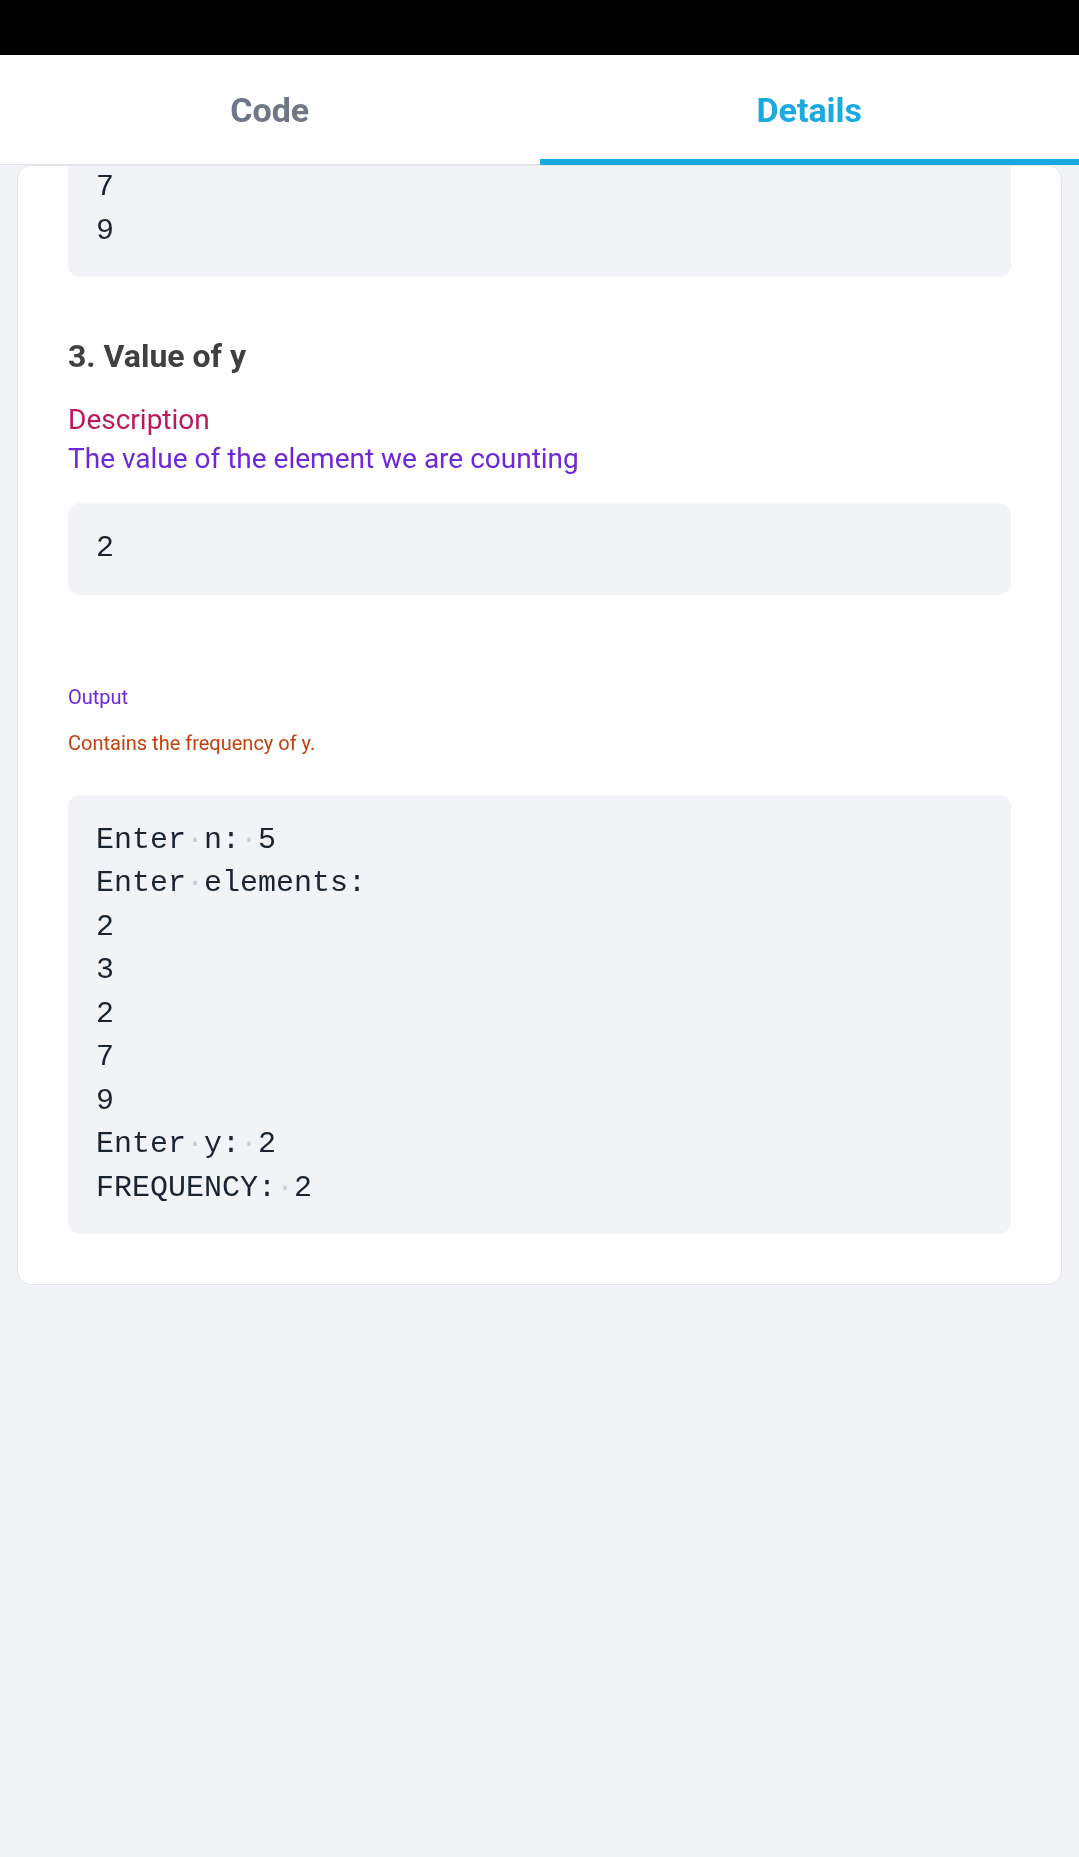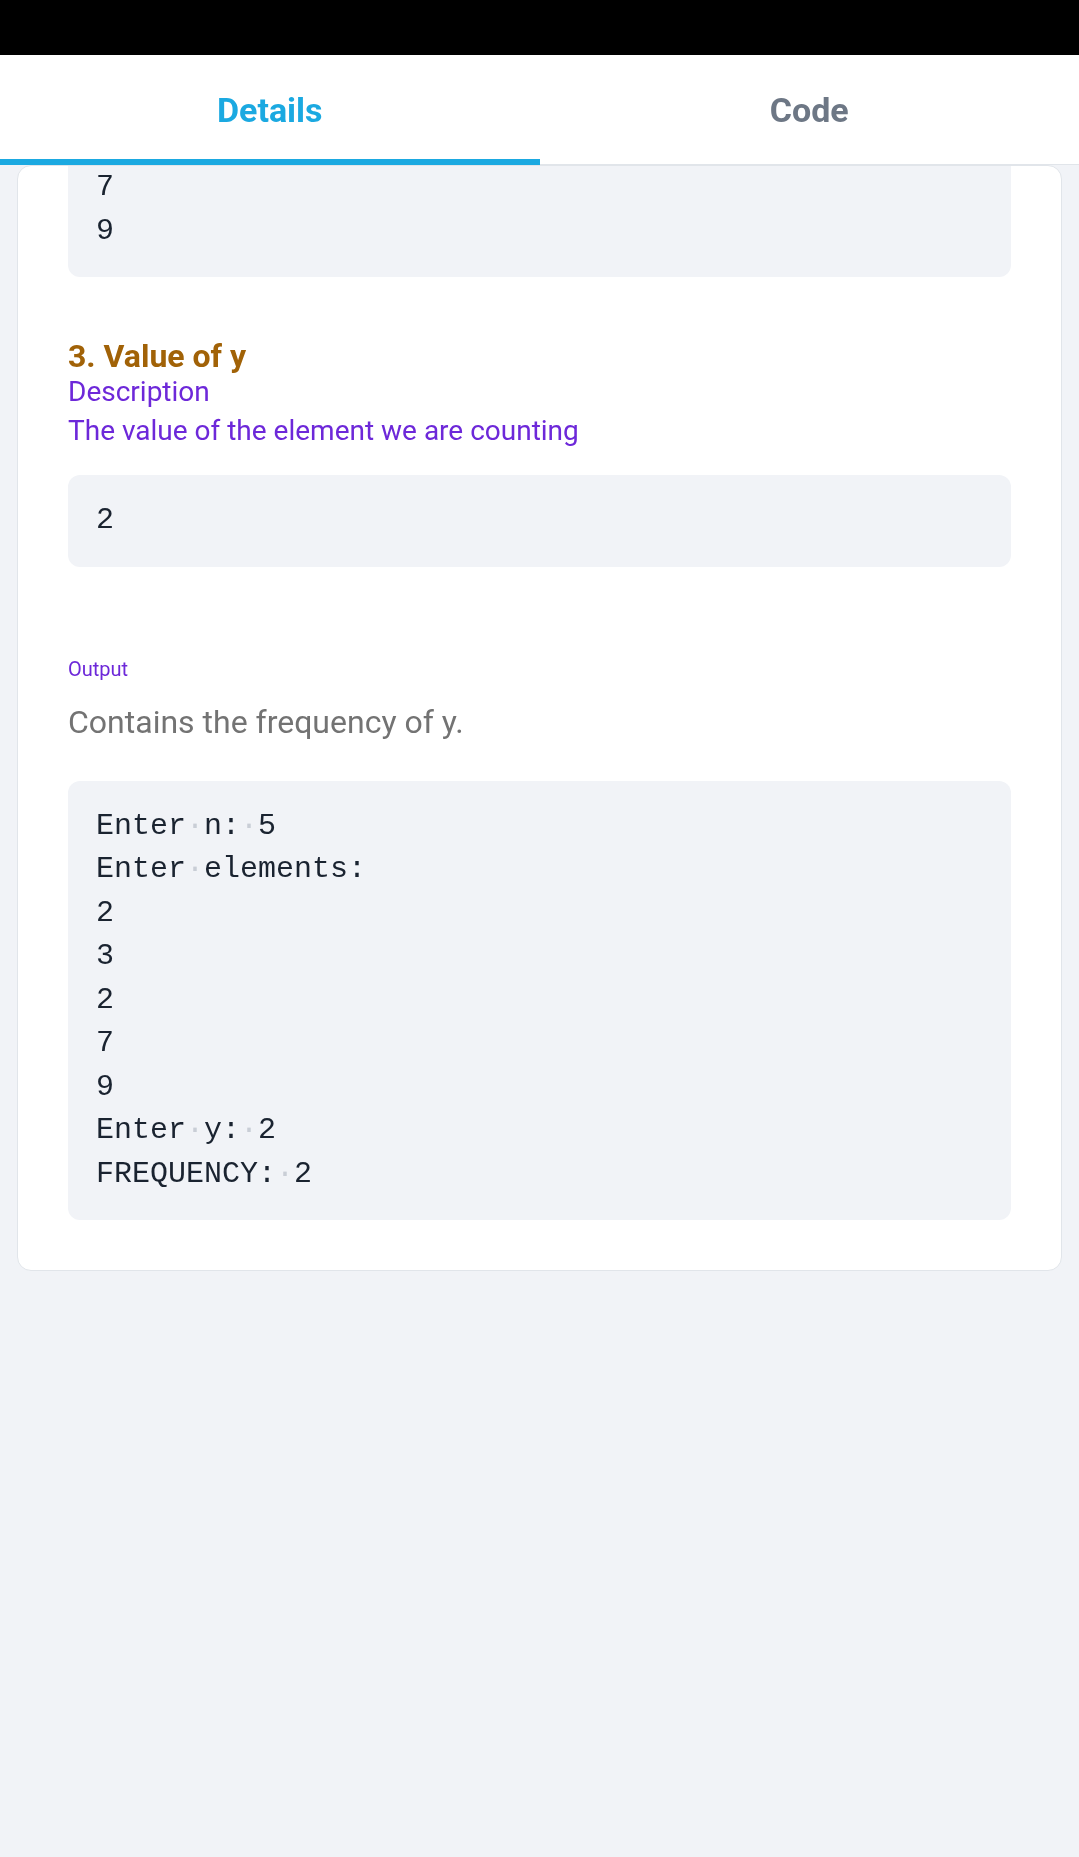--- a/index.html
+++ b/index.html
@@ -57,56 +57,57 @@
   }
   .code-block .sp { color: #c9ced6; }
   .code-block-top {
     border-top-left-radius: 0;
     border-top-right-radius: 0;
     padding-top: 0;
   }
   .section-heading {
     font-size: 32px;
     font-weight: 700;
-    color: #a16207;
+    color: #404040;
     margin-top: 60px;
+    margin-bottom: 28px;
   }
   .label {
     font-size: 28px;
-    color: #6d28d9;
+    color: #be185d;
     margin-bottom: 6px;
   }
   .body-text {
     font-size: 28px;
     color: #6d28d9;
     margin-bottom: 28px;
   }
   .output-label {
     font-size: 20px;
     color: #6d28d9;
     margin-top: 90px;
     margin-bottom: 22px;
   }
   .output-desc {
-    font-size: 32px;
-    color: #737373;
+    font-size: 20px;
+    color: #c2410c;
     margin-bottom: 40px;
   }
 </style>
 </head>
 <body>
 
 <div class="top-black-bar"></div>
 
 <div class="tabs-bar">
+  <div class="tab">
+    <span>Code</span>
+  </div>
   <div class="tab active">
     <span>Details</span>
-  </div>
-  <div class="tab">
-    <span>Code</span>
   </div>
 </div>
 
 <div class="page-wrap">
   <div class="card">
 
     <div class="code-block code-block-top"><span>7
 9</span></div>
 
     <div class="section-heading">3. Value of y</div>

